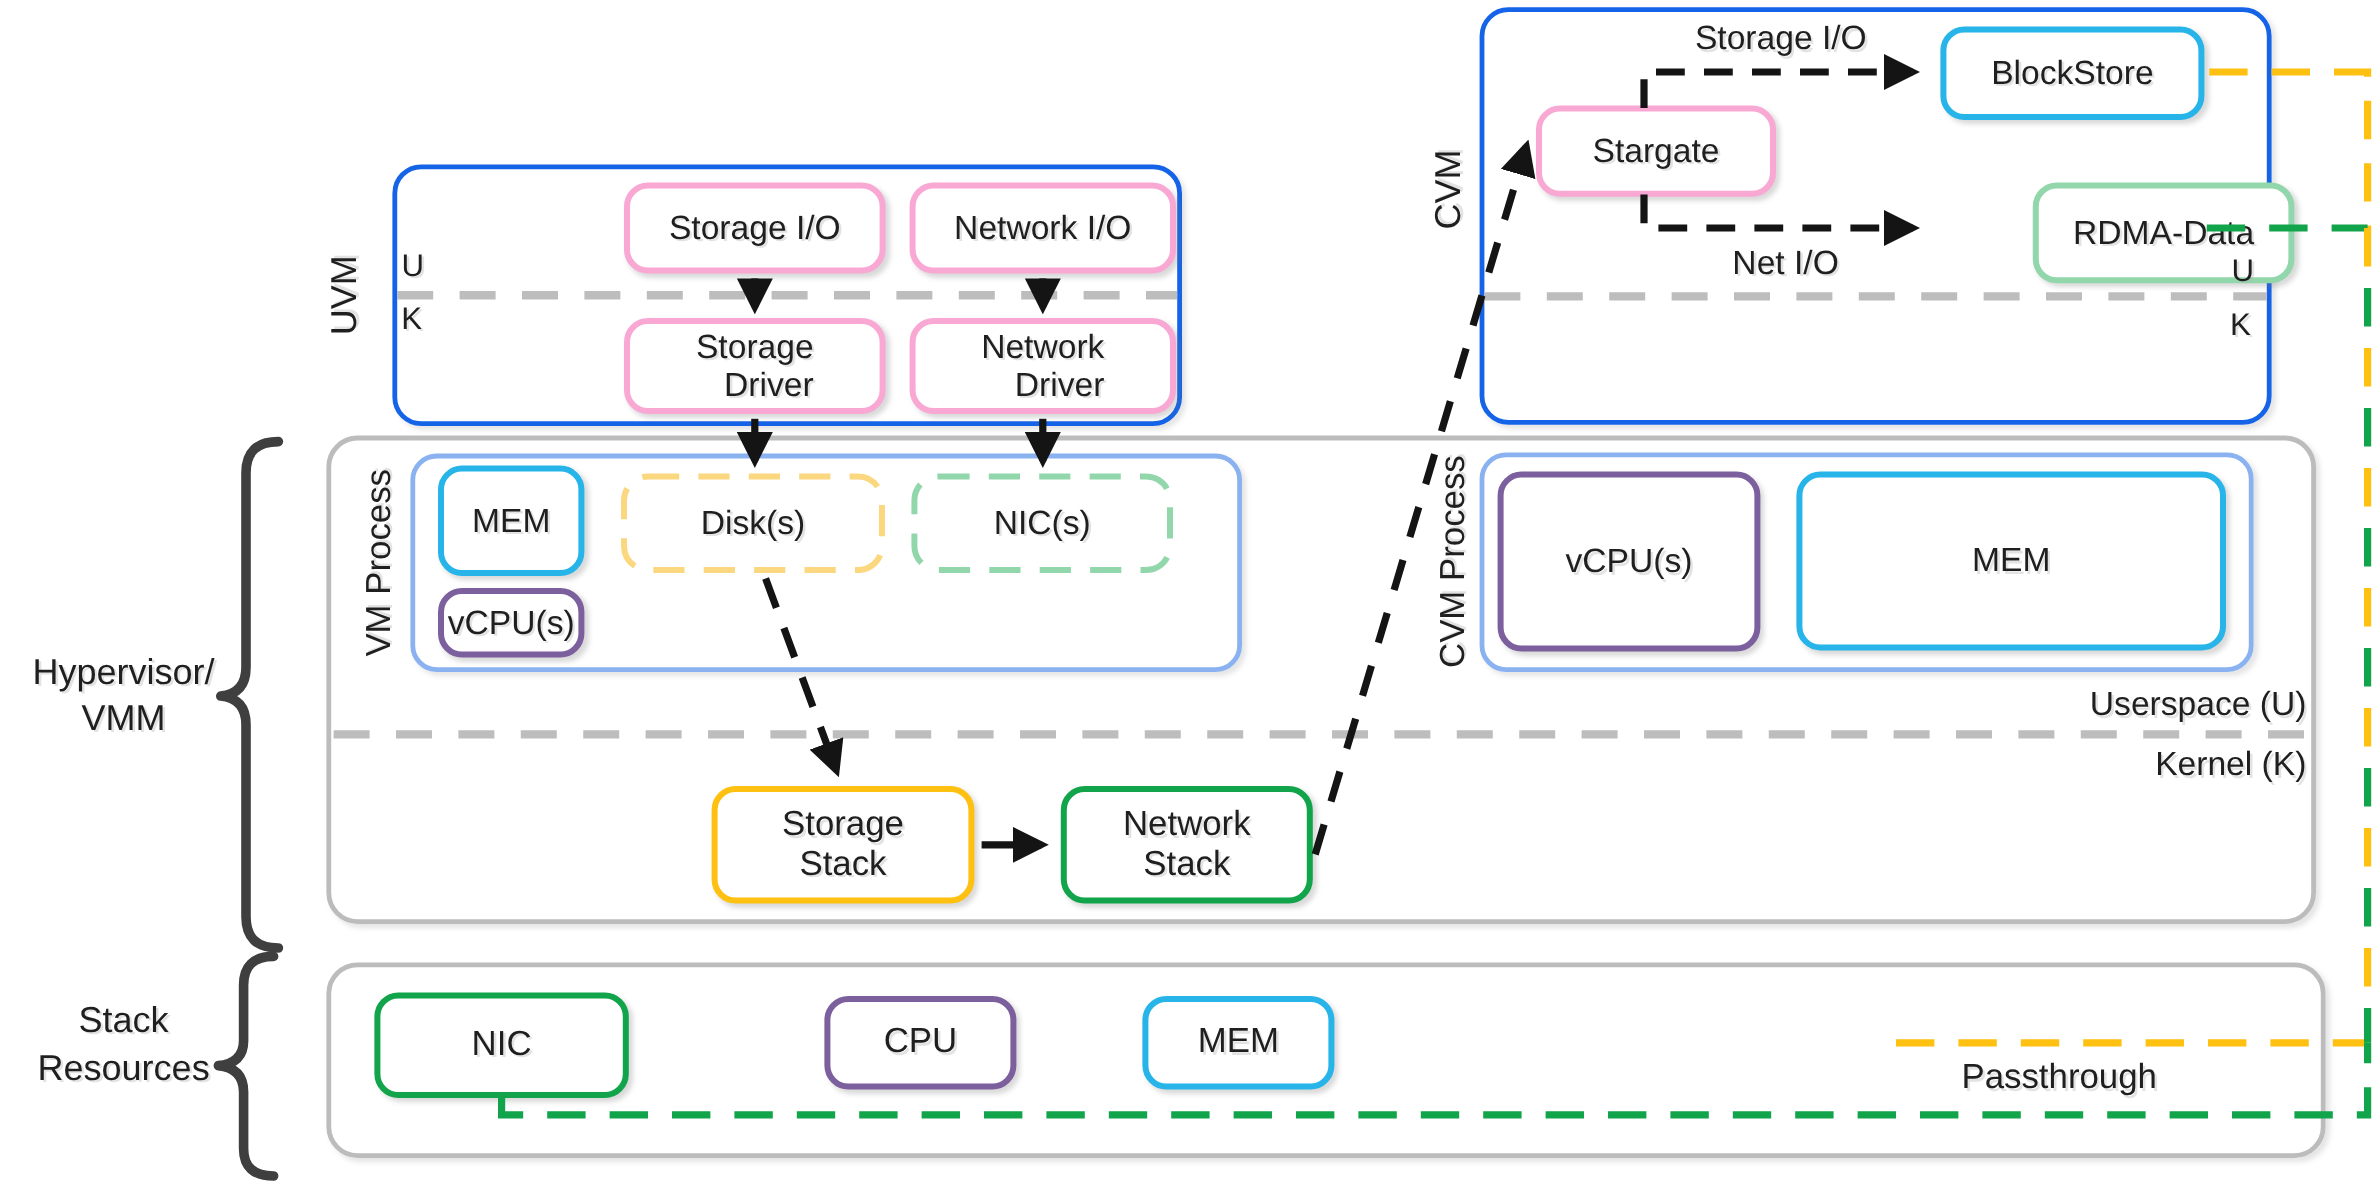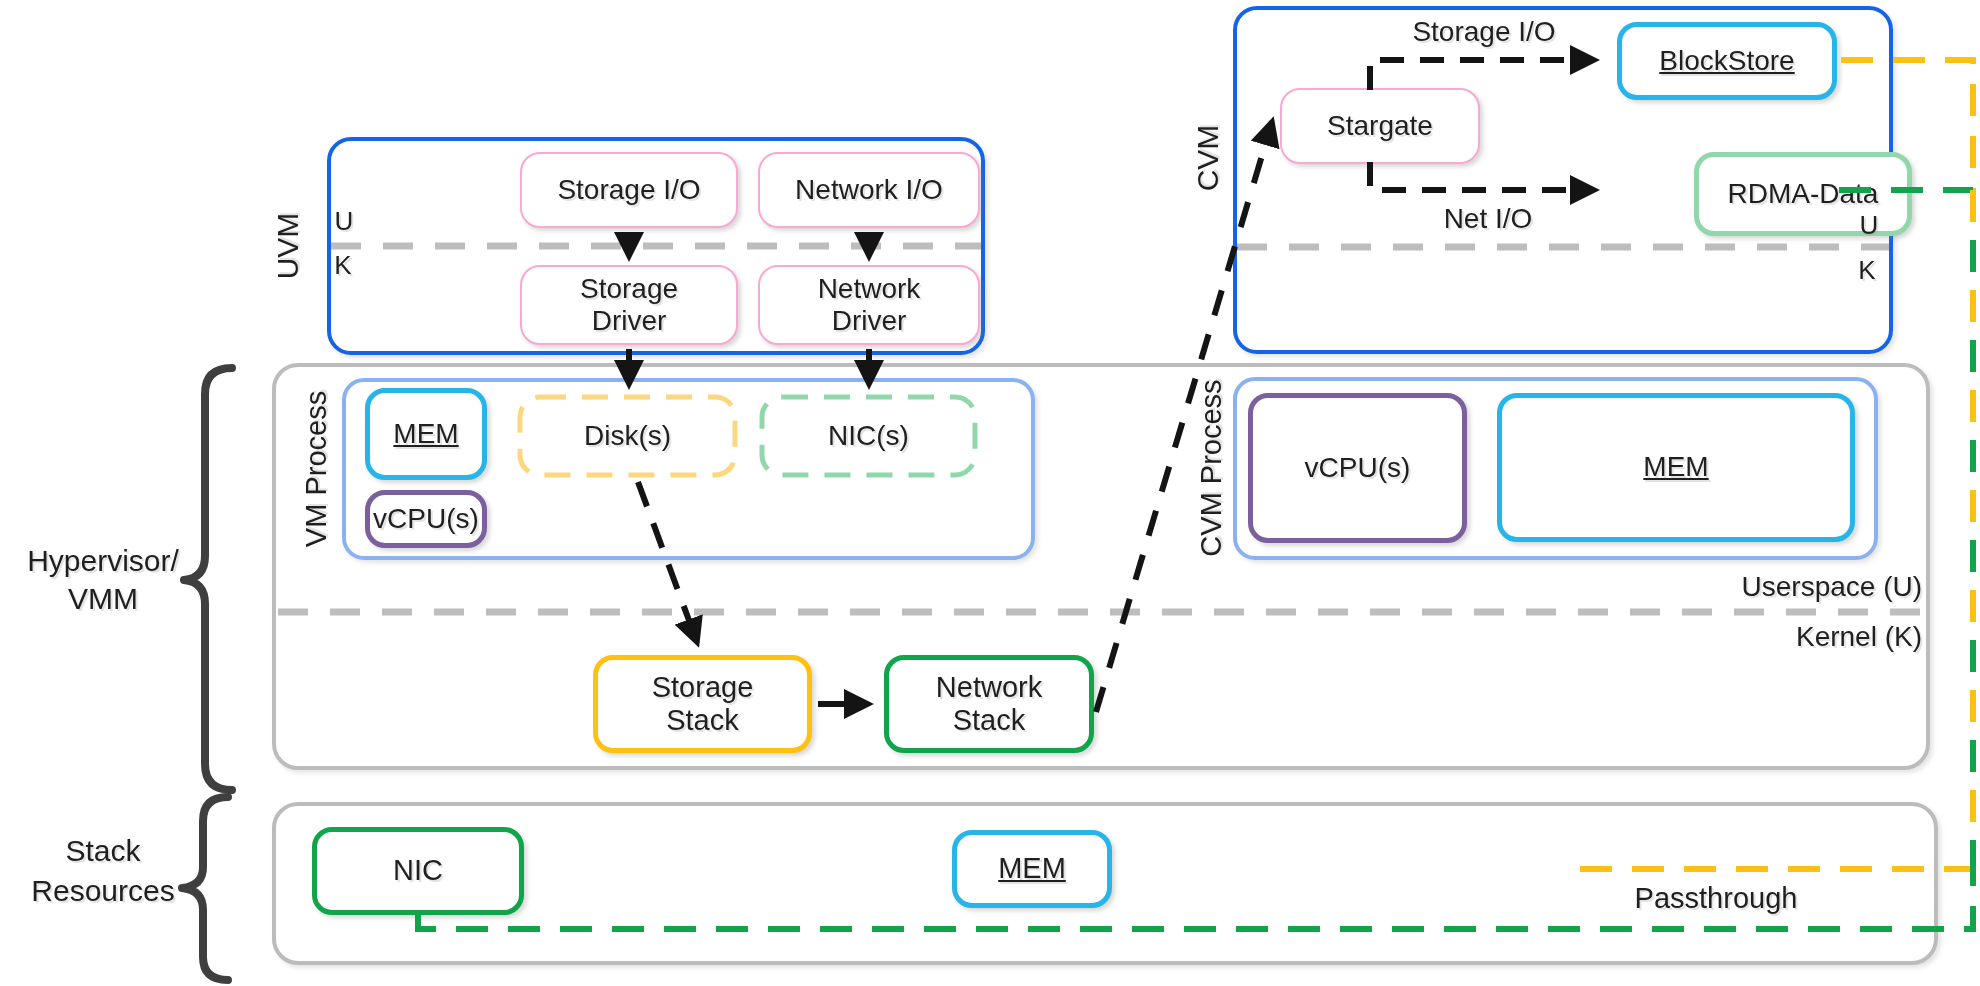--- a/index.html
+++ b/index.html
@@ -3,23 +3,23 @@
 <meta charset="utf-8">
 <style>
   html,body{margin:0;padding:0;background:#ffffff;}
   body{width:1980px;height:986px;position:relative;overflow:hidden;
        font-family:"Liberation Sans", sans-serif;color:#1f1f1f;}
   .node{position:absolute;background:#ffffff;display:flex;align-items:center;justify-content:center;
         text-align:center;box-sizing:border-box;box-shadow:3px 3px 4px rgba(120,120,120,0.28);}
   .node span{white-space:pre-line;line-height:1.15;text-shadow:2px 2px 0 rgba(175,175,175,0.35);}
   .frame{background:transparent;box-shadow:3px 3px 4px rgba(150,150,150,0.25);}
   .blue   {border:4px solid #1563e6;border-radius:24px;}
-  .lblue  {border:2px solid #f9a8d4;border-radius:20px;}
+  .lblue  {border:5px solid #f9a8d4;border-radius:20px;text-align:right;}
   .lblue4 {border:4px solid #8ab2f1;border-radius:22px;}
-  .cyan   {border:5px solid #26b4e9;border-radius:20px;text-decoration:underline;}
+  .cyan   {border:5px solid #26b4e9;border-radius:20px;}
   .purple {border:5px solid #7c5f9d;border-radius:20px;}
   .green  {border:5px solid #12a44b;border-radius:20px;}
   .lgreen {border:5px solid #92d7ab;border-radius:20px;}
   .amber  {border:5px solid #fec011;border-radius:20px;}
   .gray   {border:4px solid #bcbcbc;border-radius:26px;}
   .lbl{position:absolute;display:flex;align-items:center;justify-content:center;text-align:center;
        white-space:pre-line;line-height:1.15;text-shadow:2px 2px 0 rgba(175,175,175,0.35);}
   .rot{transform:rotate(-90deg);}
   .right{justify-content:flex-end;text-align:center;}
   .f30{font-size:30px;} .f29{font-size:29px;} .f28{font-size:28px;} .f26{font-size:26px;}
@@ -82,20 +82,23 @@
     </div>
   <div class="node green f29" style="left:884px;top:655px;width:210px;height:98px">
       <span>Network
 Stack</span>
     </div>
 
   <div class="node gray frame" style="left:272px;top:802px;width:1666px;height:163px"></div>
   <div class="node green f29" style="left:312px;top:827px;width:212px;height:88px">
       <span>NIC</span>
     </div>
+  <div class="node purple f29" style="left:687px;top:830px;width:160px;height:78px">
+      <span>CPU</span>
+    </div>
   <div class="node cyan f29" style="left:952px;top:830px;width:160px;height:78px">
       <span>MEM</span>
     </div>
 </div>
 
 <svg class="overlay" width="1980" height="986" viewBox="0 0 1980 986">
   <defs>
     <marker id="ah" viewBox="0 0 10 10" refX="8" refY="5" markerWidth="5" markerHeight="5" orient="auto-start-reverse">
       <path d="M0,0 L10,5 L0,10 z" fill="#141414"></path>
     </marker>

